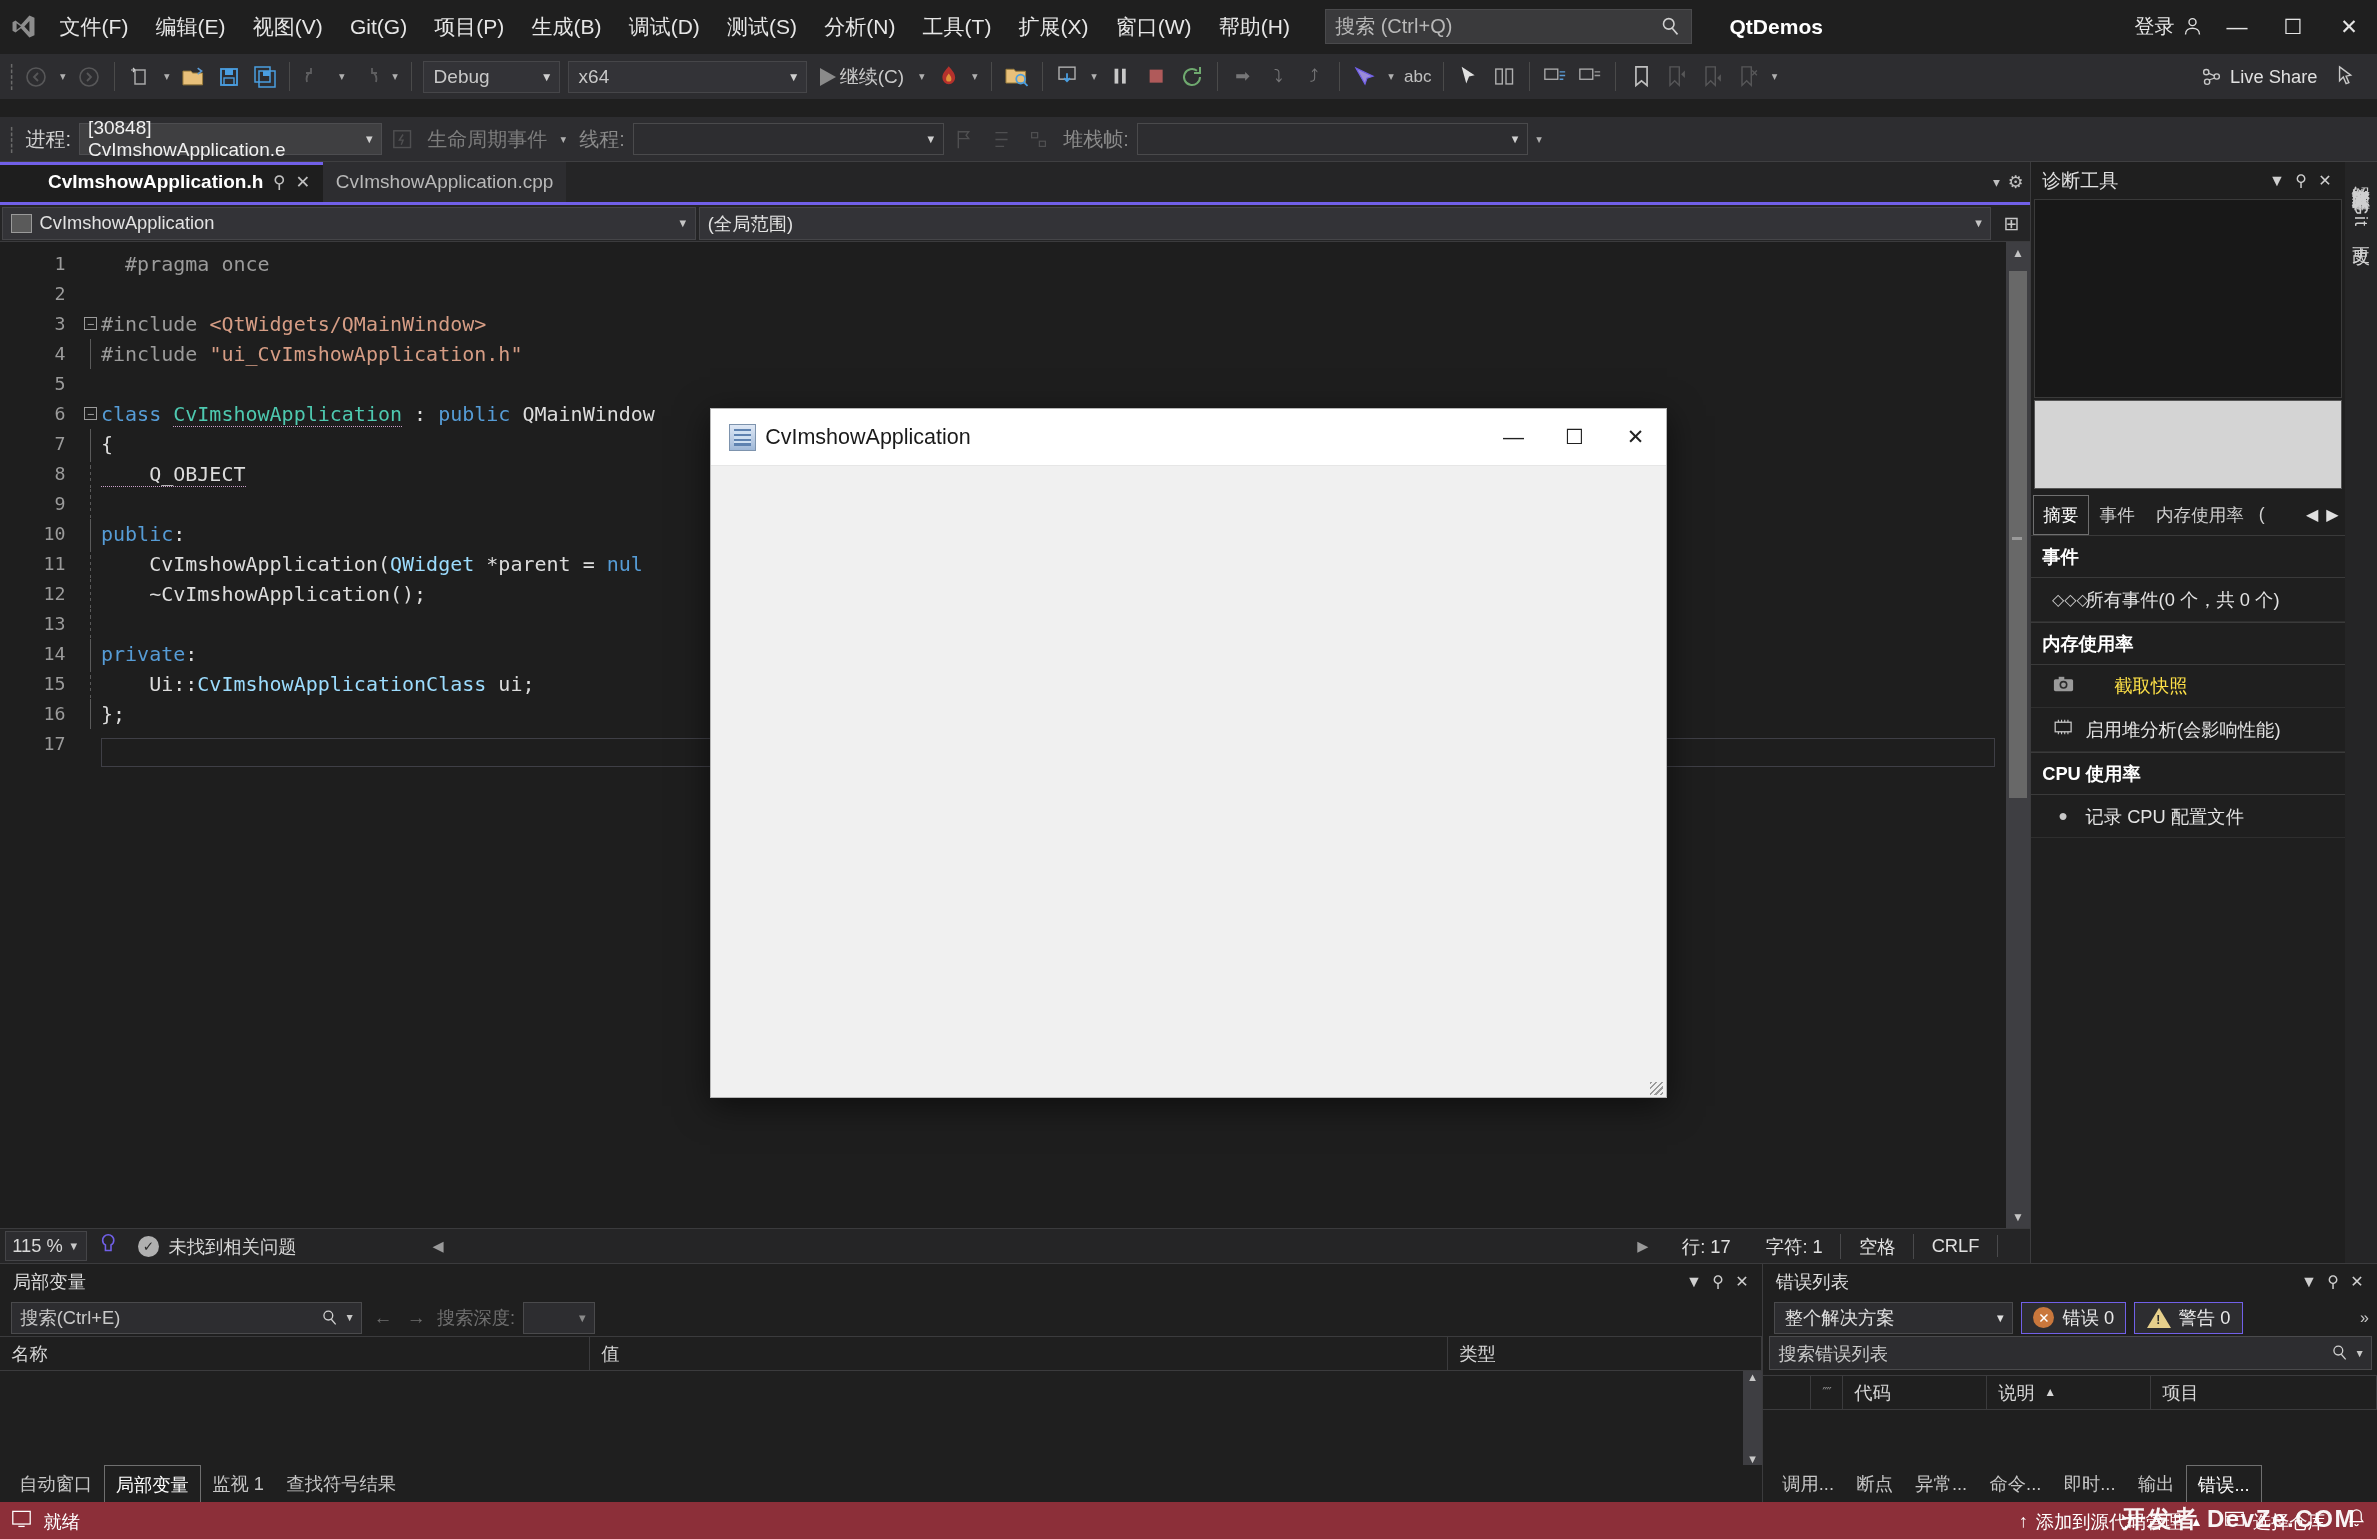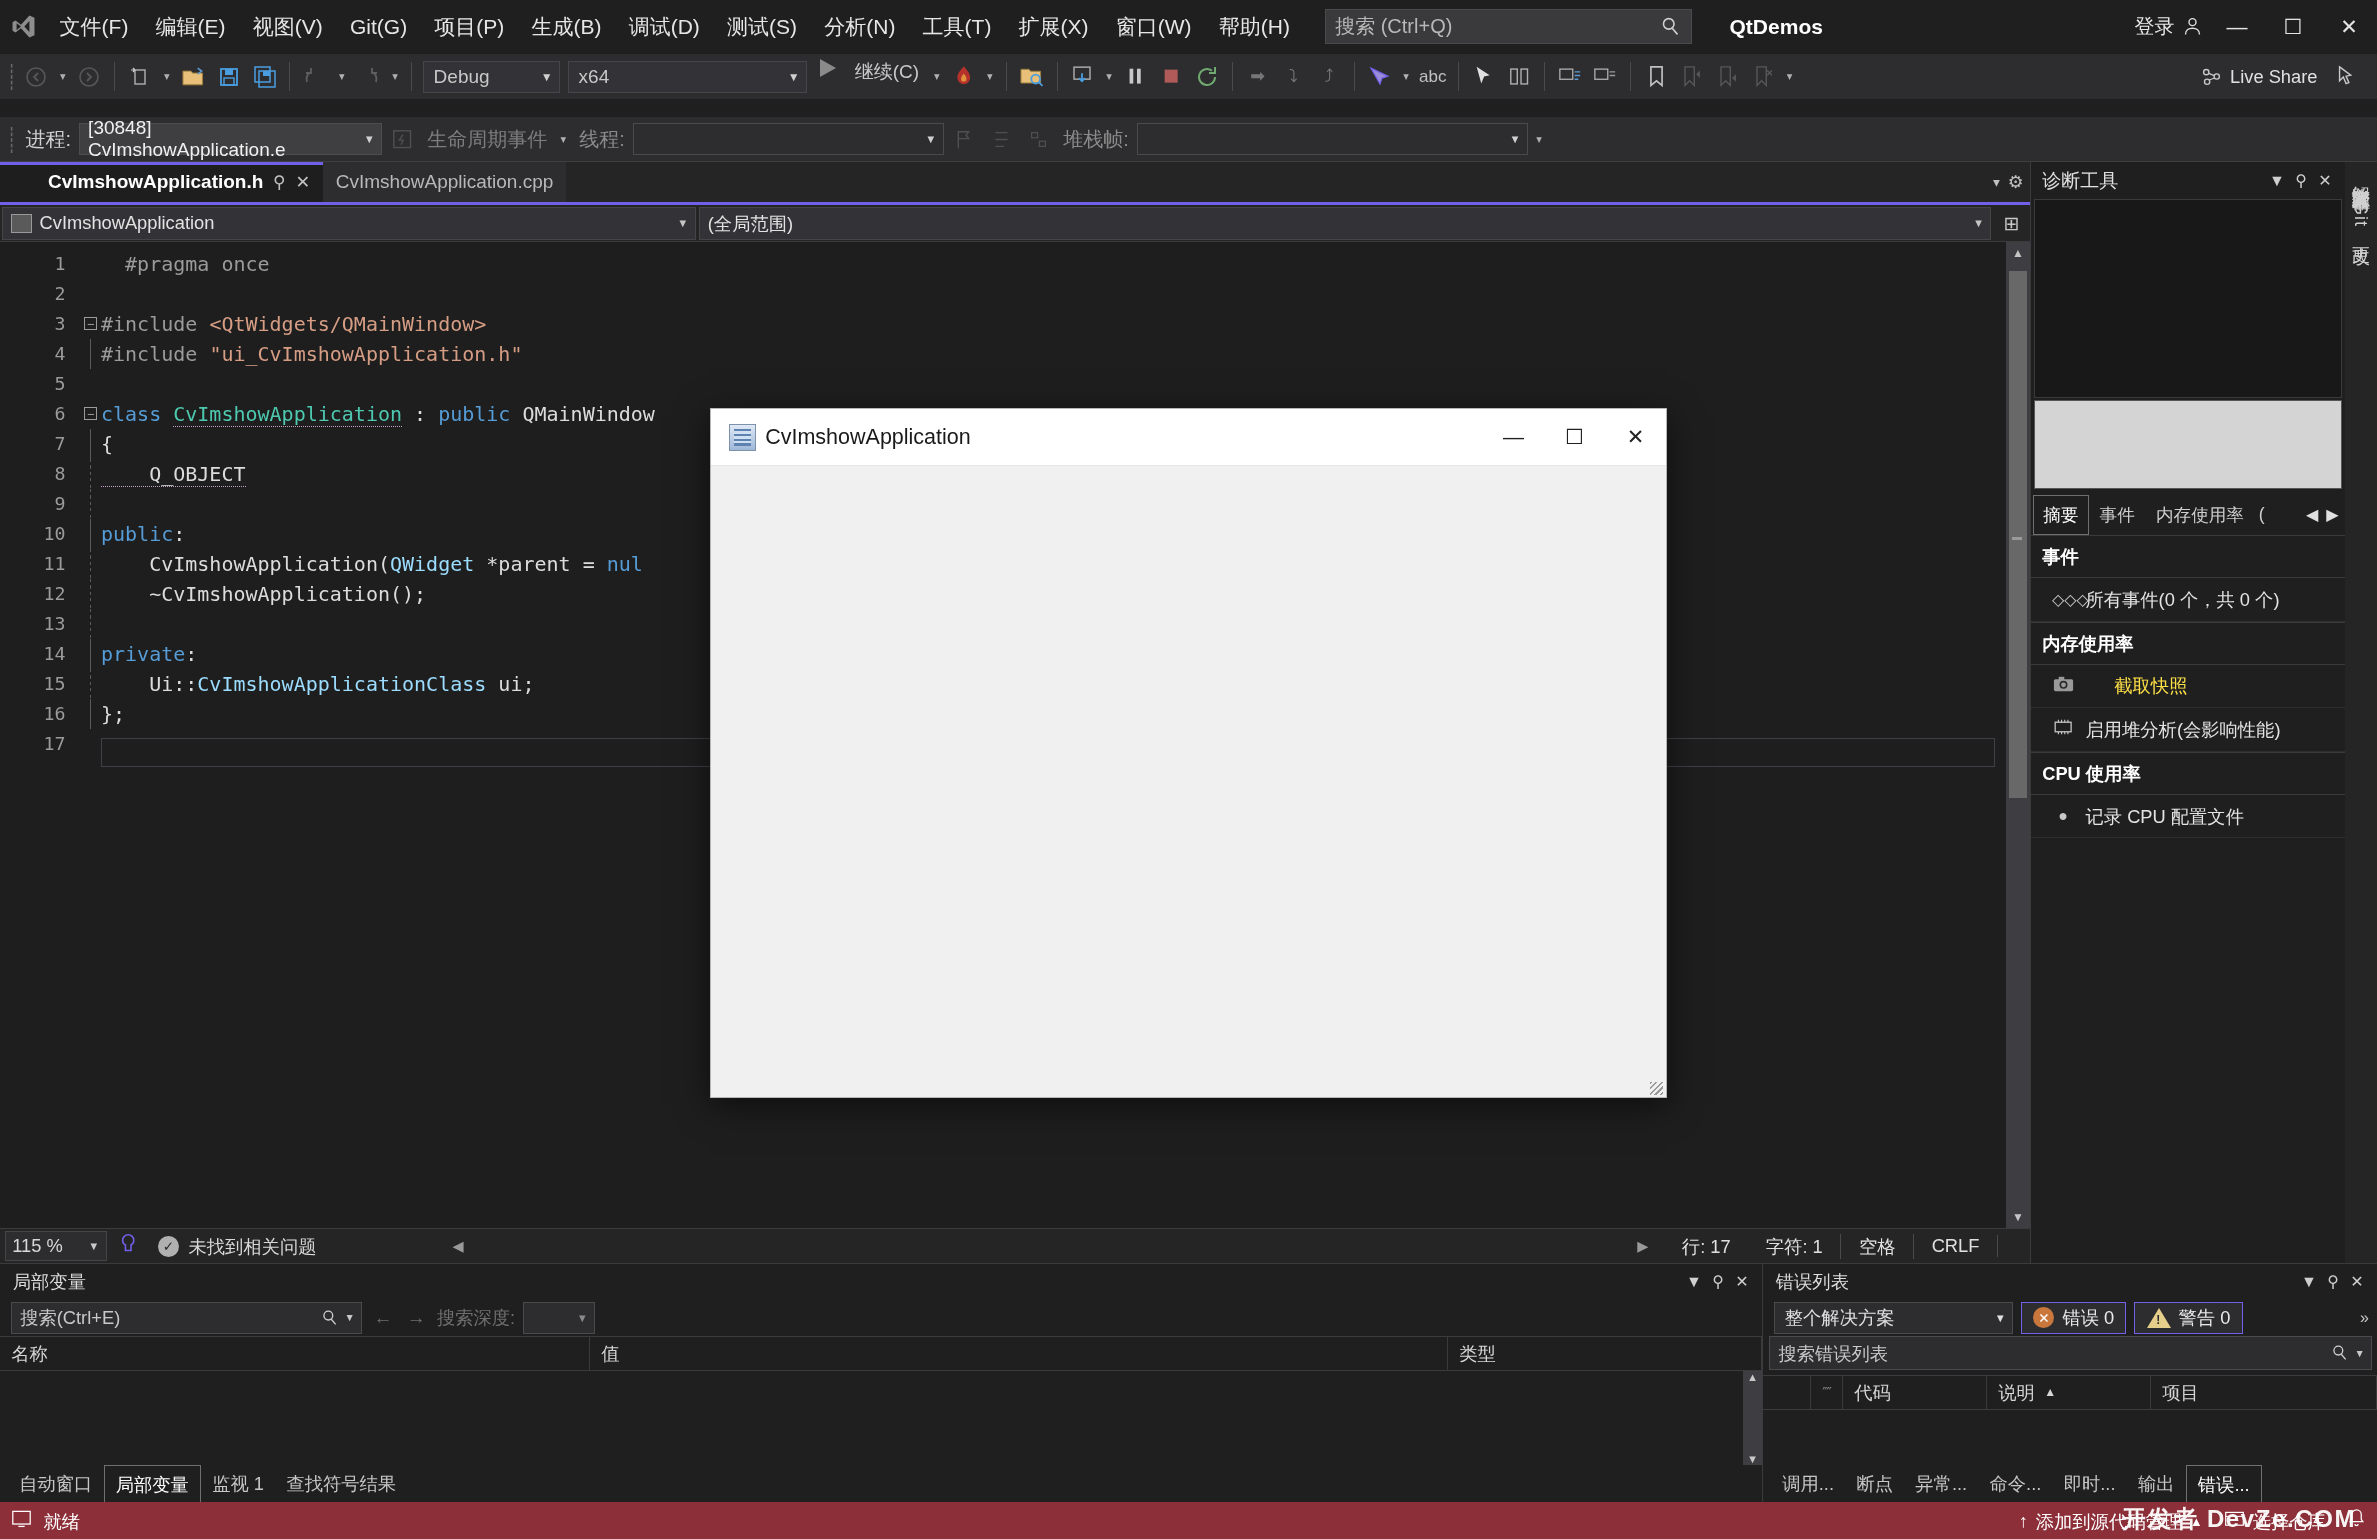--- a/index.html
+++ b/index.html
@@ -66,21 +66,21 @@
   .tb-btn.dis { opacity: .45; }
   .tb-caret { width: 16px; height: 35px; display:flex; align-items:center; justify-content:center; color:#b0b0b0; font-size: 11.2px;}
   .tb-sep { width: 0.8px; height: 29px; background: #4a4a4a; margin: 0 6.4px; }
   .tb-combo {
     height: 32px; background: #333337; border: 0.8px solid #464649;
     display: flex; align-items: center; padding: 0 6.4px 0 9.6px;
     font-size: 19px; color: #c8c8c8; margin: 0 3.2px;
   }
   .tb-combo .cv { flex: 1; }
   .tb-combo .ca { color: #cfcfcf; font-size: 12px; margin-left: 8px; }
-  .run-btn { display: flex; align-items: flex-start; gap: 19px; padding: 0 8px; height: 35px; color: #c9c9c9; font-size: 19px;}
+  .run-btn { display: flex; align-items: center; gap: 4px; padding: 0 8px; height: 35px; color: #c9c9c9; font-size: 19px;}
   .play-tri { width:0;height:0;border-left:16px solid #8a8a8a;border-top:9.6px solid transparent;border-bottom:9.6px solid transparent;}
 
   
   .toolbar2 {
     height: 45px; flex: 0 0 45px; background: #2d2d30;
     display: flex; align-items: center; padding-left: 6.4px; gap: 3.2px;
     border-bottom: 0.8px solid #3f3f41;
     margin-top: 18px;
   }
   .t2-label { font-size: 20px; color: #d0d0d0; padding: 0 4.8px; white-space: nowrap;}
@@ -151,21 +151,21 @@
   
   .vscroll { width: 24px; flex:0 0 24px; background: #3e3e42; position: relative; }
   .vscroll .thumb { position: absolute; left: 3.2px; width: 17.6px; background: #686868; }
   .vscroll .arrow { position: absolute; left:0; width: 24px; height: 22.3px; display:flex;align-items:center;justify-content:center; color:#c5c5c5; font-size: 12px;}
 
   
   .edstatus {
     height: 35px; flex: 0 0 35px; background: #252526; display: flex; align-items: center;
     font-size: 18.3px; color: #d8d8d8; border-top: 0.8px solid #3b3b3d;
   }
-  .zoom-box { width: 102px; height: 30px; background:#2d2d30; border:0.8px solid #454548; display:flex;align-items:center;padding:0 6.4px; margin-left:4.8px;}
+  .zoom-box { width: 82px; height: 30px; background:#2d2d30; border:0.8px solid #454548; display:flex;align-items:center;padding:0 6.4px; margin-left:4.8px;}
   .zoom-box .z { flex:1; font-size:18.3px; }
   .issue { display:flex; align-items:center; gap:9.6px; margin-left: 17.6px; }
   .ok-circle { width: 21px; height:21px; border-radius: 50%; background:#b0b0b0; color:#2b2b2b; display:flex;align-items:center;justify-content:center; font-size:13.6px;}
   .edstatus-right { margin-left:auto; display:flex; align-items:center; gap:0; }
   .st-cell { padding: 0 17.6px; font-size: 18.3px; color: #e0e0e0;}
   .st-cell.bx { border-left: 0.8px solid #4a4a4c; border-right:0.8px solid #4a4a4c; }
 
   
   .rightdock { width: 315px; flex: 0 0 315px; background: #1f1f1f; display: flex; flex-direction: column; border-left:0.8px solid #3b3b3d;}
   .dock-head { height: 37px; display: flex; align-items: center; padding: 0 8px 0 11.2px; background: #1f1f1f;}

